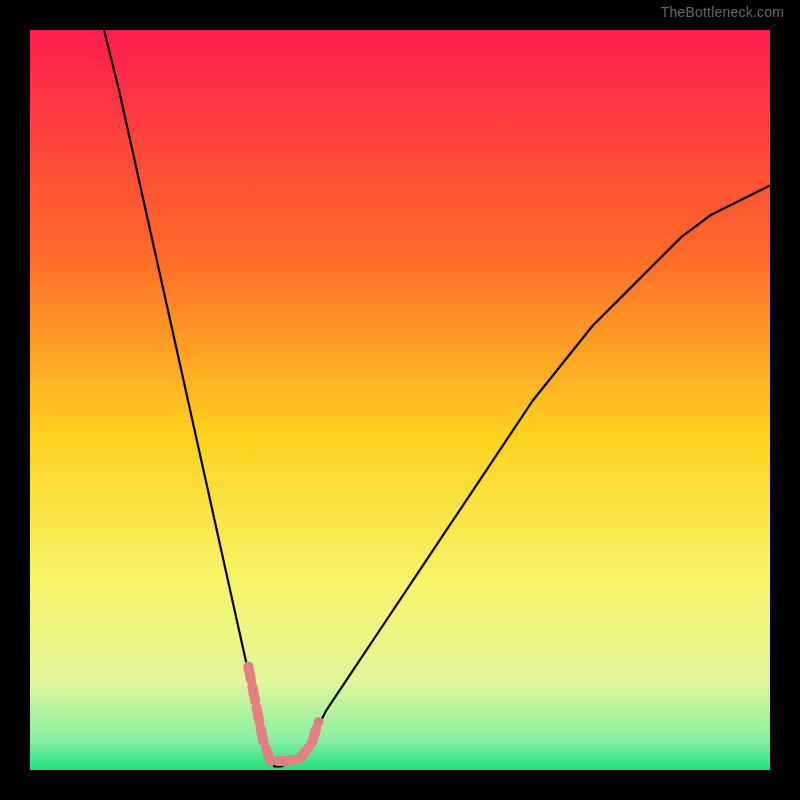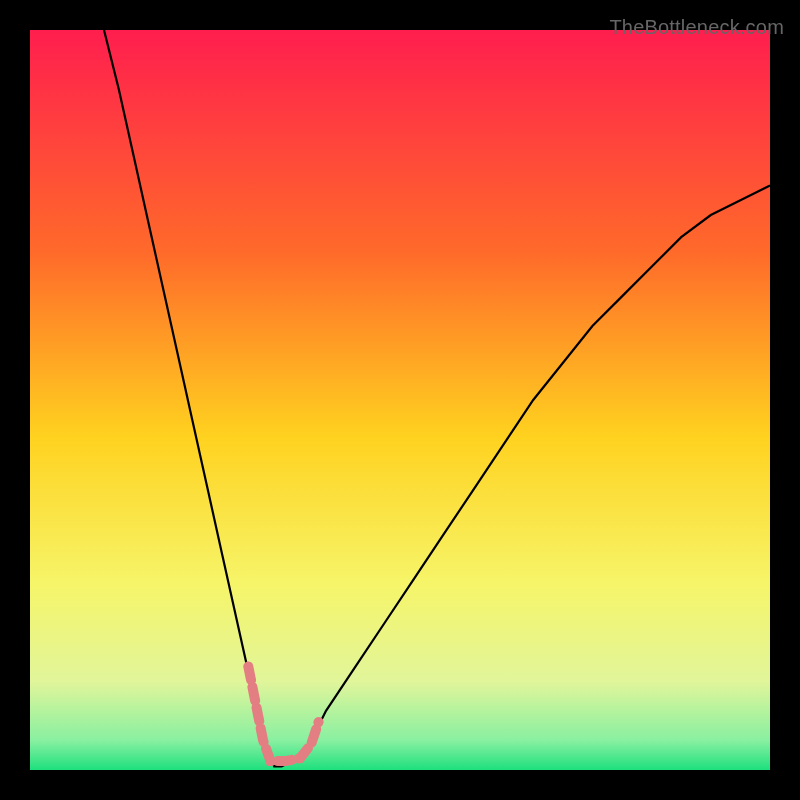--- a/index.html
+++ b/index.html
@@ -11,24 +11,24 @@
     background: #000;
     font-family: Arial, Helvetica, sans-serif;
   }
   .frame {
     position: absolute;
     inset: 0;
     background: #000;
   }
   .watermark {
     position: absolute;
-    top: 16px;
+    top: 4px;
     right: 16px;
     color: #666;
-    font-size: 20px;
+    font-size: 14px;
     font-weight: 400;
     letter-spacing: 0.2px;
     z-index: 5;
   }
   .plot-area {
     position: absolute;
     left: 30px;
     top: 30px;
     width: 740px;
     height: 740px;

